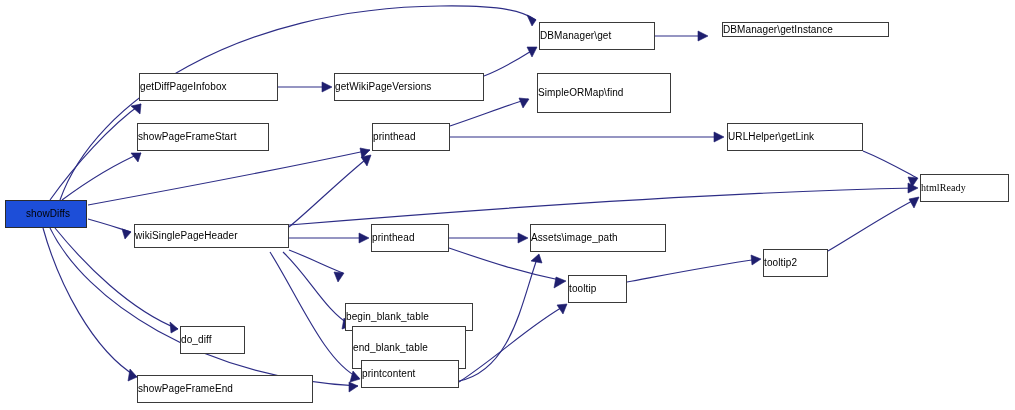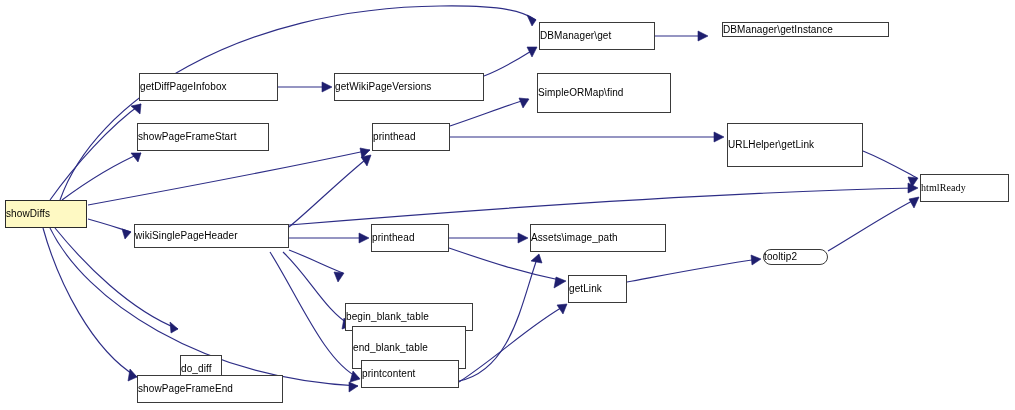--- a/index.html
+++ b/index.html
@@ -40,22 +40,23 @@
     color: #000000;
     display: flex;
     align-items: center;
     font-size: 10px;
     line-height: 1;
     letter-spacing: 0.1px;
     white-space: nowrap;
     z-index: 2;
   }
   .node.root {
-    background: #fef9c3;
+    background: #1d4ed8;
     border-color: #2b2b2b;
+    padding-left: 20px;
   }
   .node-label {
     pointer-events: none;
   }
 </style>
 </head>
 <body>
 
 <div id="callgraph">
   <svg id="graph-svg" viewBox="0 0 1015 410" preserveAspectRatio="none">
@@ -182,50 +183,50 @@
       </div>
       <div class="node" style="left: 539px; top: 22px; width: 116px; height: 28px;">
         <span class="node-label">DBManager\get</span>
       </div>
       <div class="node" style="left: 722px; top: 22px; width: 167px; height: 15px;">
         <span class="node-label">DBManager\getInstance</span>
       </div>
       <div class="node" style="left: 537px; top: 73px; width: 134px; height: 40px;">
         <span class="node-label">SimpleORMap\find</span>
       </div>
-      <div class="node" style="left: 727px; top: 123px; width: 136px; height: 44px;">
+      <div class="node" style="left: 727px; top: 123px; width: 136px; height: 28px;">
         <span class="node-label">URLHelper\getLink</span>
       </div>
       <div class="node" style="left: 920px; top: 174px; width: 89px; height: 28px; font-family: Liberation Serif, serif;">
         <span class="node-label">htmlReady</span>
       </div>
       <div class="node" style="left: 134px; top: 224px; width: 155px; height: 24px;">
         <span class="node-label">wikiSinglePageHeader</span>
       </div>
       <div class="node" style="left: 371px; top: 224px; width: 78px; height: 28px;">
         <span class="node-label">printhead</span>
       </div>
       <div class="node" style="left: 530px; top: 224px; width: 136px; height: 28px;">
         <span class="node-label">Assets\image_path</span>
       </div>
       <div class="node" style="left: 345px; top: 275px; width: 128px; height: 28px; margin-top: 28px;">
         <span class="node-label">begin_blank_table</span>
       </div>
       <div class="node" style="left: 568px; top: 275px; width: 59px; height: 28px;">
-        <span class="node-label">getLink</span>
-      </div>
-      <div class="node" style="left: 763px; top: 249px; width: 65px; height: 16px; border-radius: 8px;">
+        <span class="node-label">tooltip</span>
+      </div>
+      <div class="node" style="left: 763px; top: 249px; width: 65px; height: 28px;">
         <span class="node-label">tooltip2</span>
       </div>
-      <div class="node" style="left: 180px; top: 326px; width: 42px; height: 28px; margin-top: 29px;">
+      <div class="node" style="left: 180px; top: 326px; width: 65px; height: 28px;">
         <span class="node-label">do_diff</span>
       </div>
       <div class="node" style="left: 352px; top: 326px; width: 114px; height: 43px;">
         <span class="node-label">end_blank_table</span>
       </div>
-      <div class="node" style="left: 137px; top: 375px; width: 146px; height: 28px;">
+      <div class="node" style="left: 137px; top: 375px; width: 176px; height: 28px;">
         <span class="node-label">showPageFrameEnd</span>
       </div>
       <div class="node" style="left: 361px; top: 360px; width: 98px; height: 28px;">
         <span class="node-label">printcontent</span>
       </div>
     </div>
 </div>
 
 </body></html>

